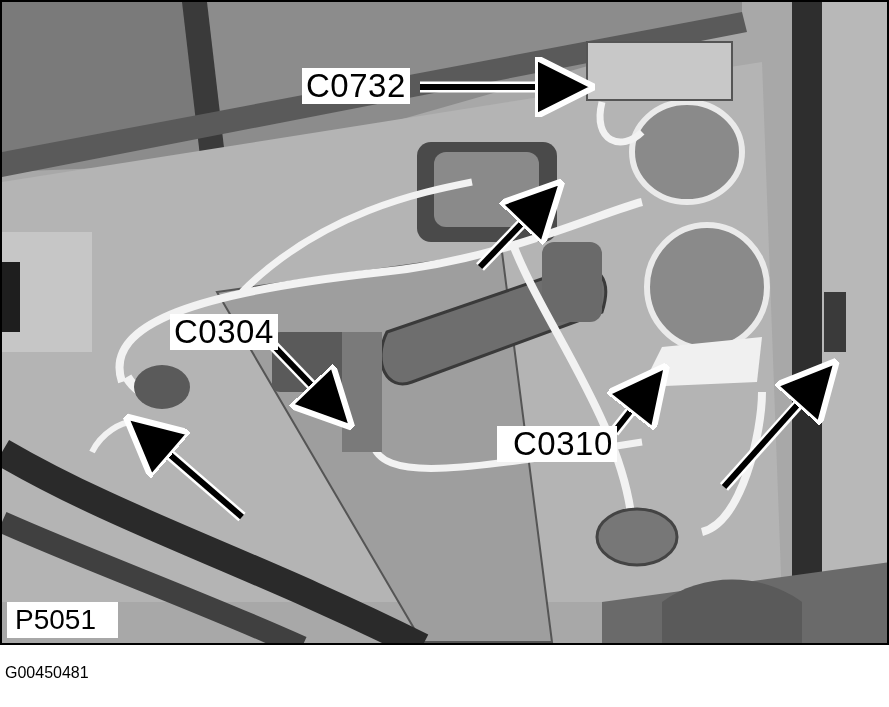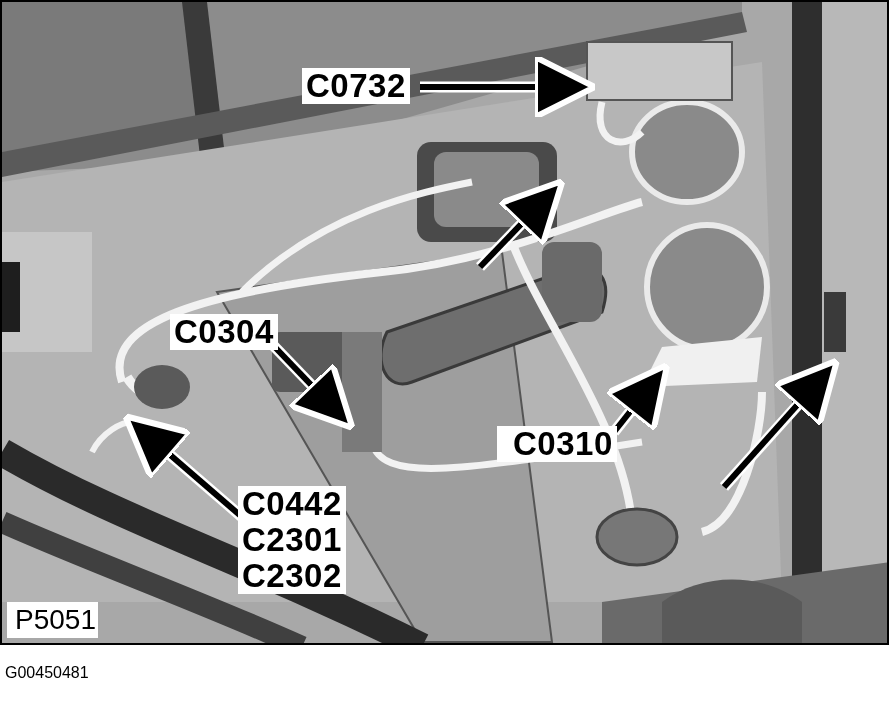--- a/index.html
+++ b/index.html
@@ -1,21 +1,21 @@
 <!DOCTYPE html>
 <html><head>
   <meta charset="utf-8">
   <style>
     html, body { margin: 0; padding: 0; background: #ffffff; }
     body { width: 889px; height: 707px; position: relative; overflow: hidden; font-family: "Liberation Sans", sans-serif; }
     .figure { position: absolute; left: 0; top: 0; width: 889px; height: 645px; border: 2px solid #000; box-sizing: border-box; background: #9a9a9a; overflow: hidden; }
     .figure svg.scene { position: absolute; left: 0; top: 0; }
-    .callout { position: absolute; background: #ffffff; font-family: "Liberation Sans", sans-serif; font-weight: bold; font-size: 33px; line-height: 36px; color: #000; padding: 0 4px; letter-spacing: 0.5px; }
+    .callout { position: absolute; background: #ffffff; font-family: "Liberation Sans", sans-serif; font-weight: normal; font-size: 33px; line-height: 36px; color: #000; padding: 0 4px; letter-spacing: 0.5px; }
     .callout.multi { line-height: 36px; text-align: left; }
-    .plabel { position: absolute; left: 5px; top: 600px; background: #fff; font-family: "Liberation Sans", sans-serif; font-size: 28px; line-height: 36px; padding: 0 2px 0 8px; color: #000; }
+    .plabel { position: absolute; left: 5px; top: 600px; background: #fff; font-family: "Liberation Sans", sans-serif; font-size: 28px; line-height: 36px; padding: 0 22px 0 8px; color: #000; }
     .gcode { position: absolute; left: 5px; top: 664px; font-family: "Liberation Sans", sans-serif; font-size: 16px; color: #000; }
     svg.arrows { position: absolute; left: 0; top: 0; pointer-events: none; }
   </style>
 </head>
 <body>
 
 <div class="figure">
   <svg class="scene" width="889" height="645" viewBox="0 0 889 645">
 
     <rect x="0" y="0" width="889" height="645" fill="#a8a8a8"></rect>
@@ -93,22 +93,17 @@
       <line x1="268" y1="340" x2="338" y2="413"></line>
       <line x1="612" y1="430" x2="654" y2="377"></line>
       <line x1="722" y1="485" x2="823" y2="372"></line>
       <line x1="240" y1="515" x2="137" y2="426"></line>
     </g>
   </svg>
 
   <div class="callout" style="left:300px; top:66px;">C0732</div>
   <div class="callout" style="left:168px; top:312px;">C0304</div>
   <div class="callout" style="left:495px; top:424px;padding-left:16px;">C0310</div>
-  <div class="callout multi" style="left:236px; top:484px;">
-    <div>C0442</div>
-    <div>C2301</div>
-    <div>C2302</div>
-  </div>
 
   <div class="plabel">P5051</div>
 </div>
 
 <div class="gcode">G00450481</div>
 
 </body></html>

